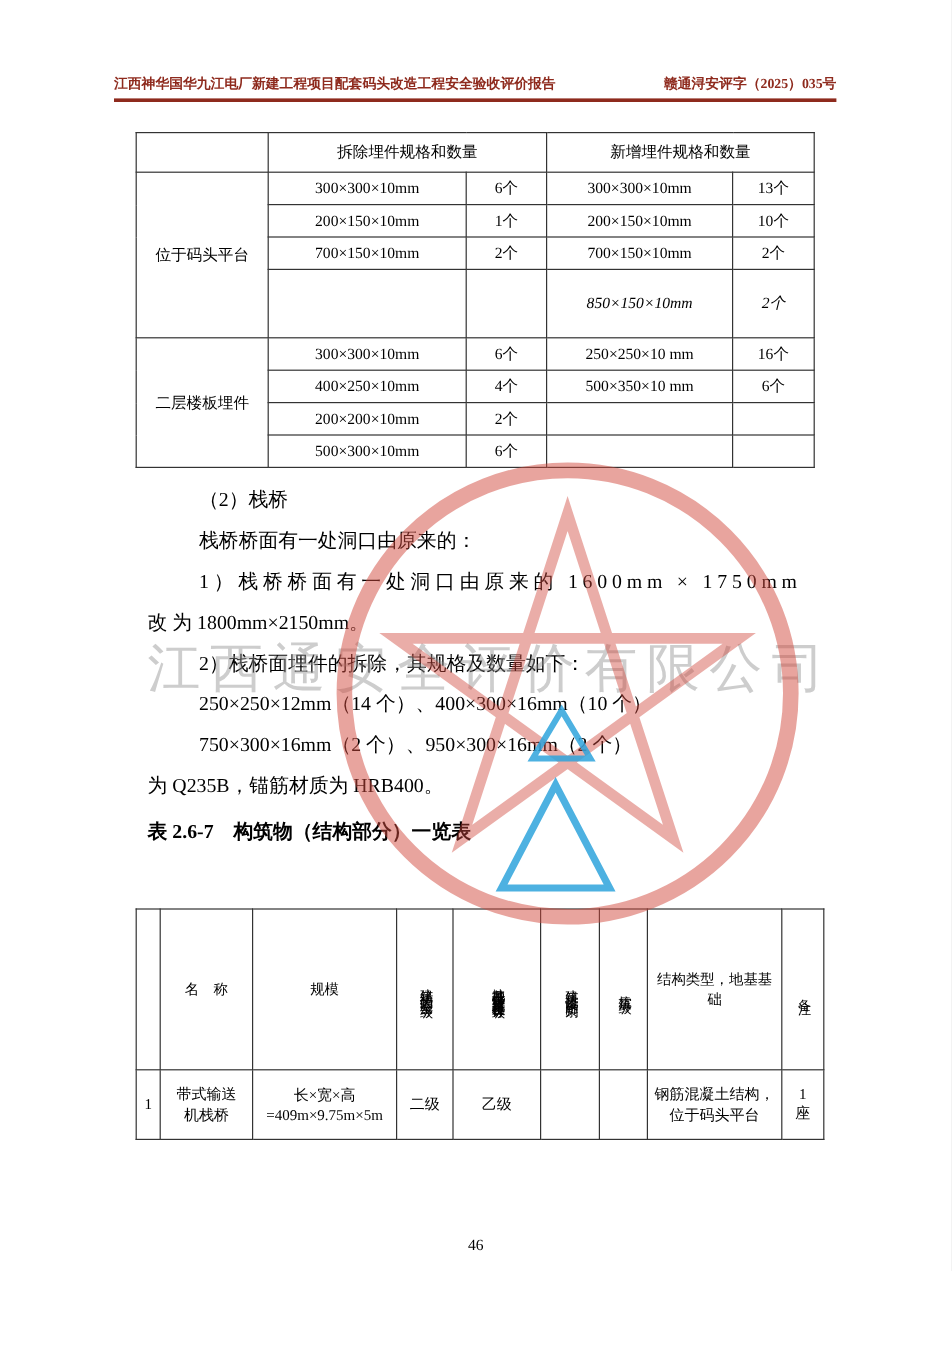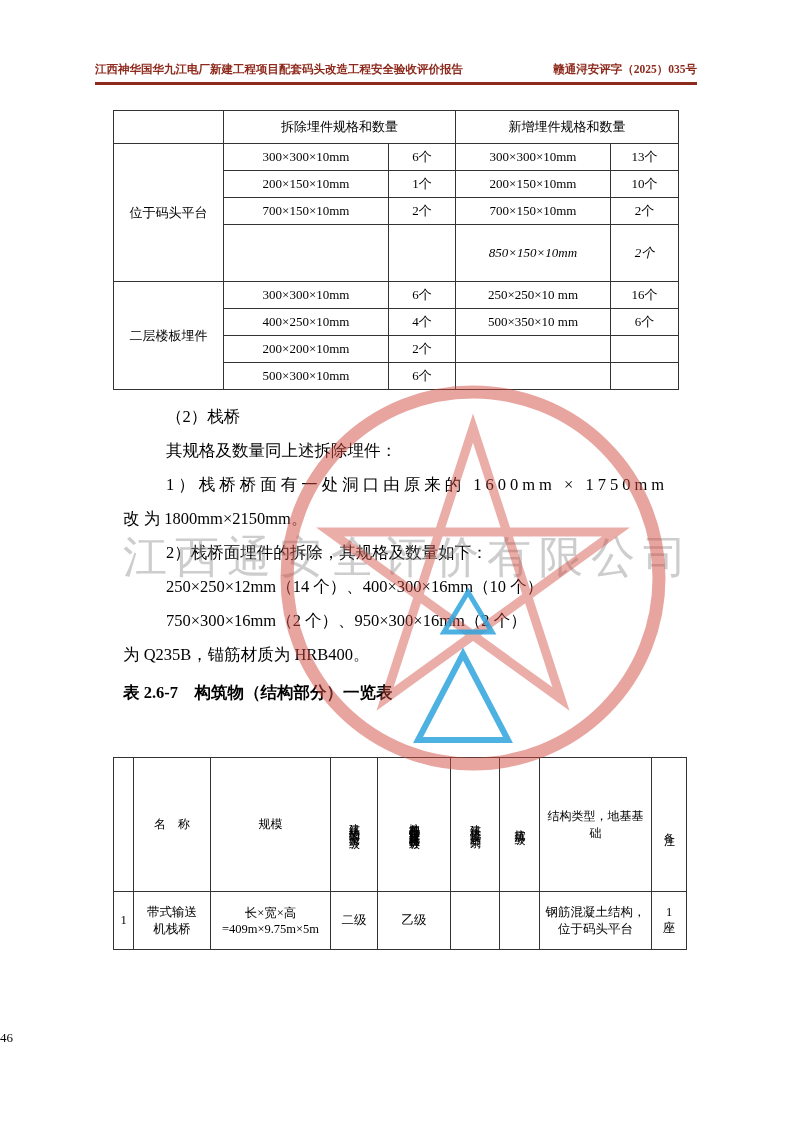--- a/index.html
+++ b/index.html
@@ -45,21 +45,21 @@
     font-size:16.5px; line-height:34px;margin-left:26px;
   }
   .para { text-indent:2.6em; }
   .noindent { text-indent:0; }
   .stretch { letter-spacing:4px; }
   .caption { text-align:left; font-weight:bold; text-indent:0; margin-top:4px; }
 
   
   .footer {
     position:absolute; top:1030px; left:0; width:793px;
-    text-align:left; font-size:13px;
+    text-align:center; font-size:13px;
   }
 
   
   .watermark { position:absolute; inset:0; pointer-events:none; z-index:30; }
   .wm-text {
     position:absolute; top:528px; left:123px; width:572px;
     font-size:44px; letter-spacing:8px; white-space:nowrap;
     color:rgba(145,145,145,0.45); font-weight:normal;
   }
   .wm-svg { position:absolute; top:0; left:0; }
@@ -136,21 +136,21 @@
       <td>500×300×10mm</td>
       <td>6个</td>
       <td></td>
       <td></td>
     </tr>
   </tbody>
     </table>
 
   <div class="body-text">
     <div class="para">（2）栈桥</div>
-    <div class="para">其规格及数量同上述拆除埋件：</div>
+    <div class="para">栈桥桥面有一处洞口由原来的：</div>
     <div class="para stretch">1）栈桥桥面有一处洞口由原来的 1600mm × 1750mm</div>
     <div class="para noindent">改 为 1800mm×2150mm。</div>
     <div class="para">2）栈桥面埋件的拆除，其规格及数量如下：</div>
     <div class="para">250×250×12mm（14 个）、400×300×16mm（10 个）</div>
     <div class="para">750×300×16mm（2 个）、950×300×16mm（2 个）</div>
     <div class="para noindent">为 Q235B，锚筋材质为 HRB400。</div>
     <div class="caption">表 2.6-7　构筑物（结构部分）一览表</div>
   </div>
 
   <table class="t2">

